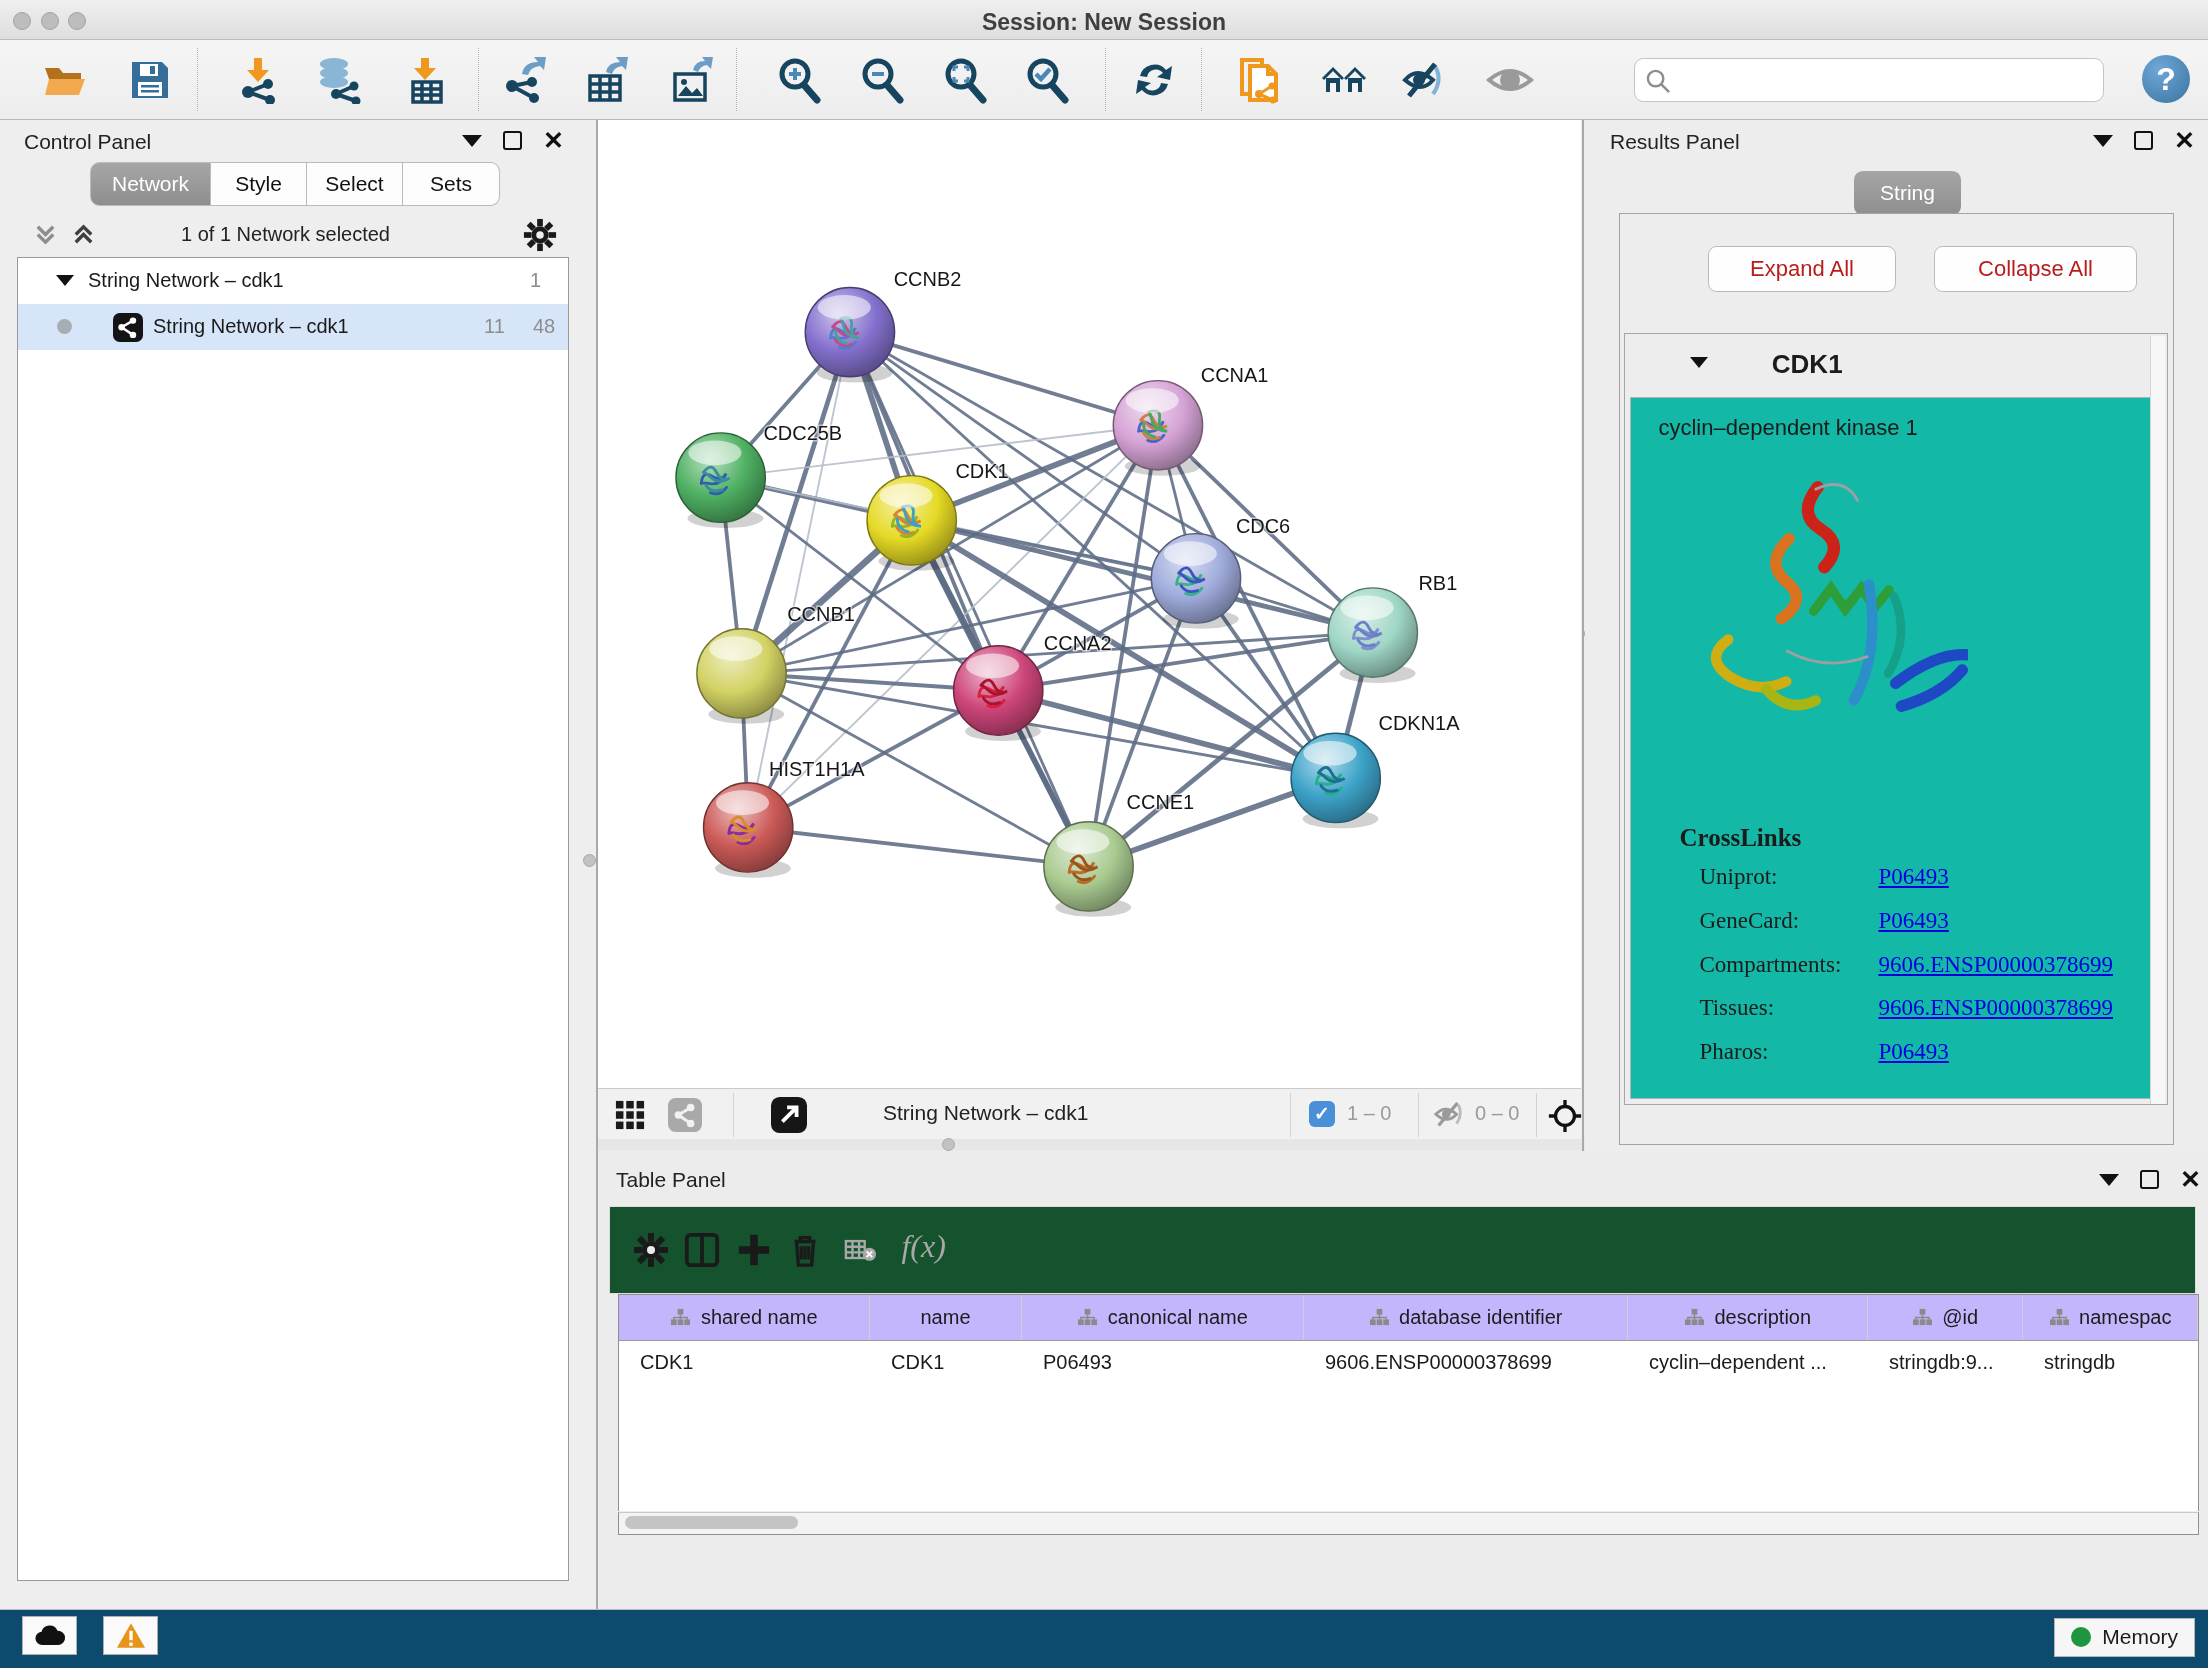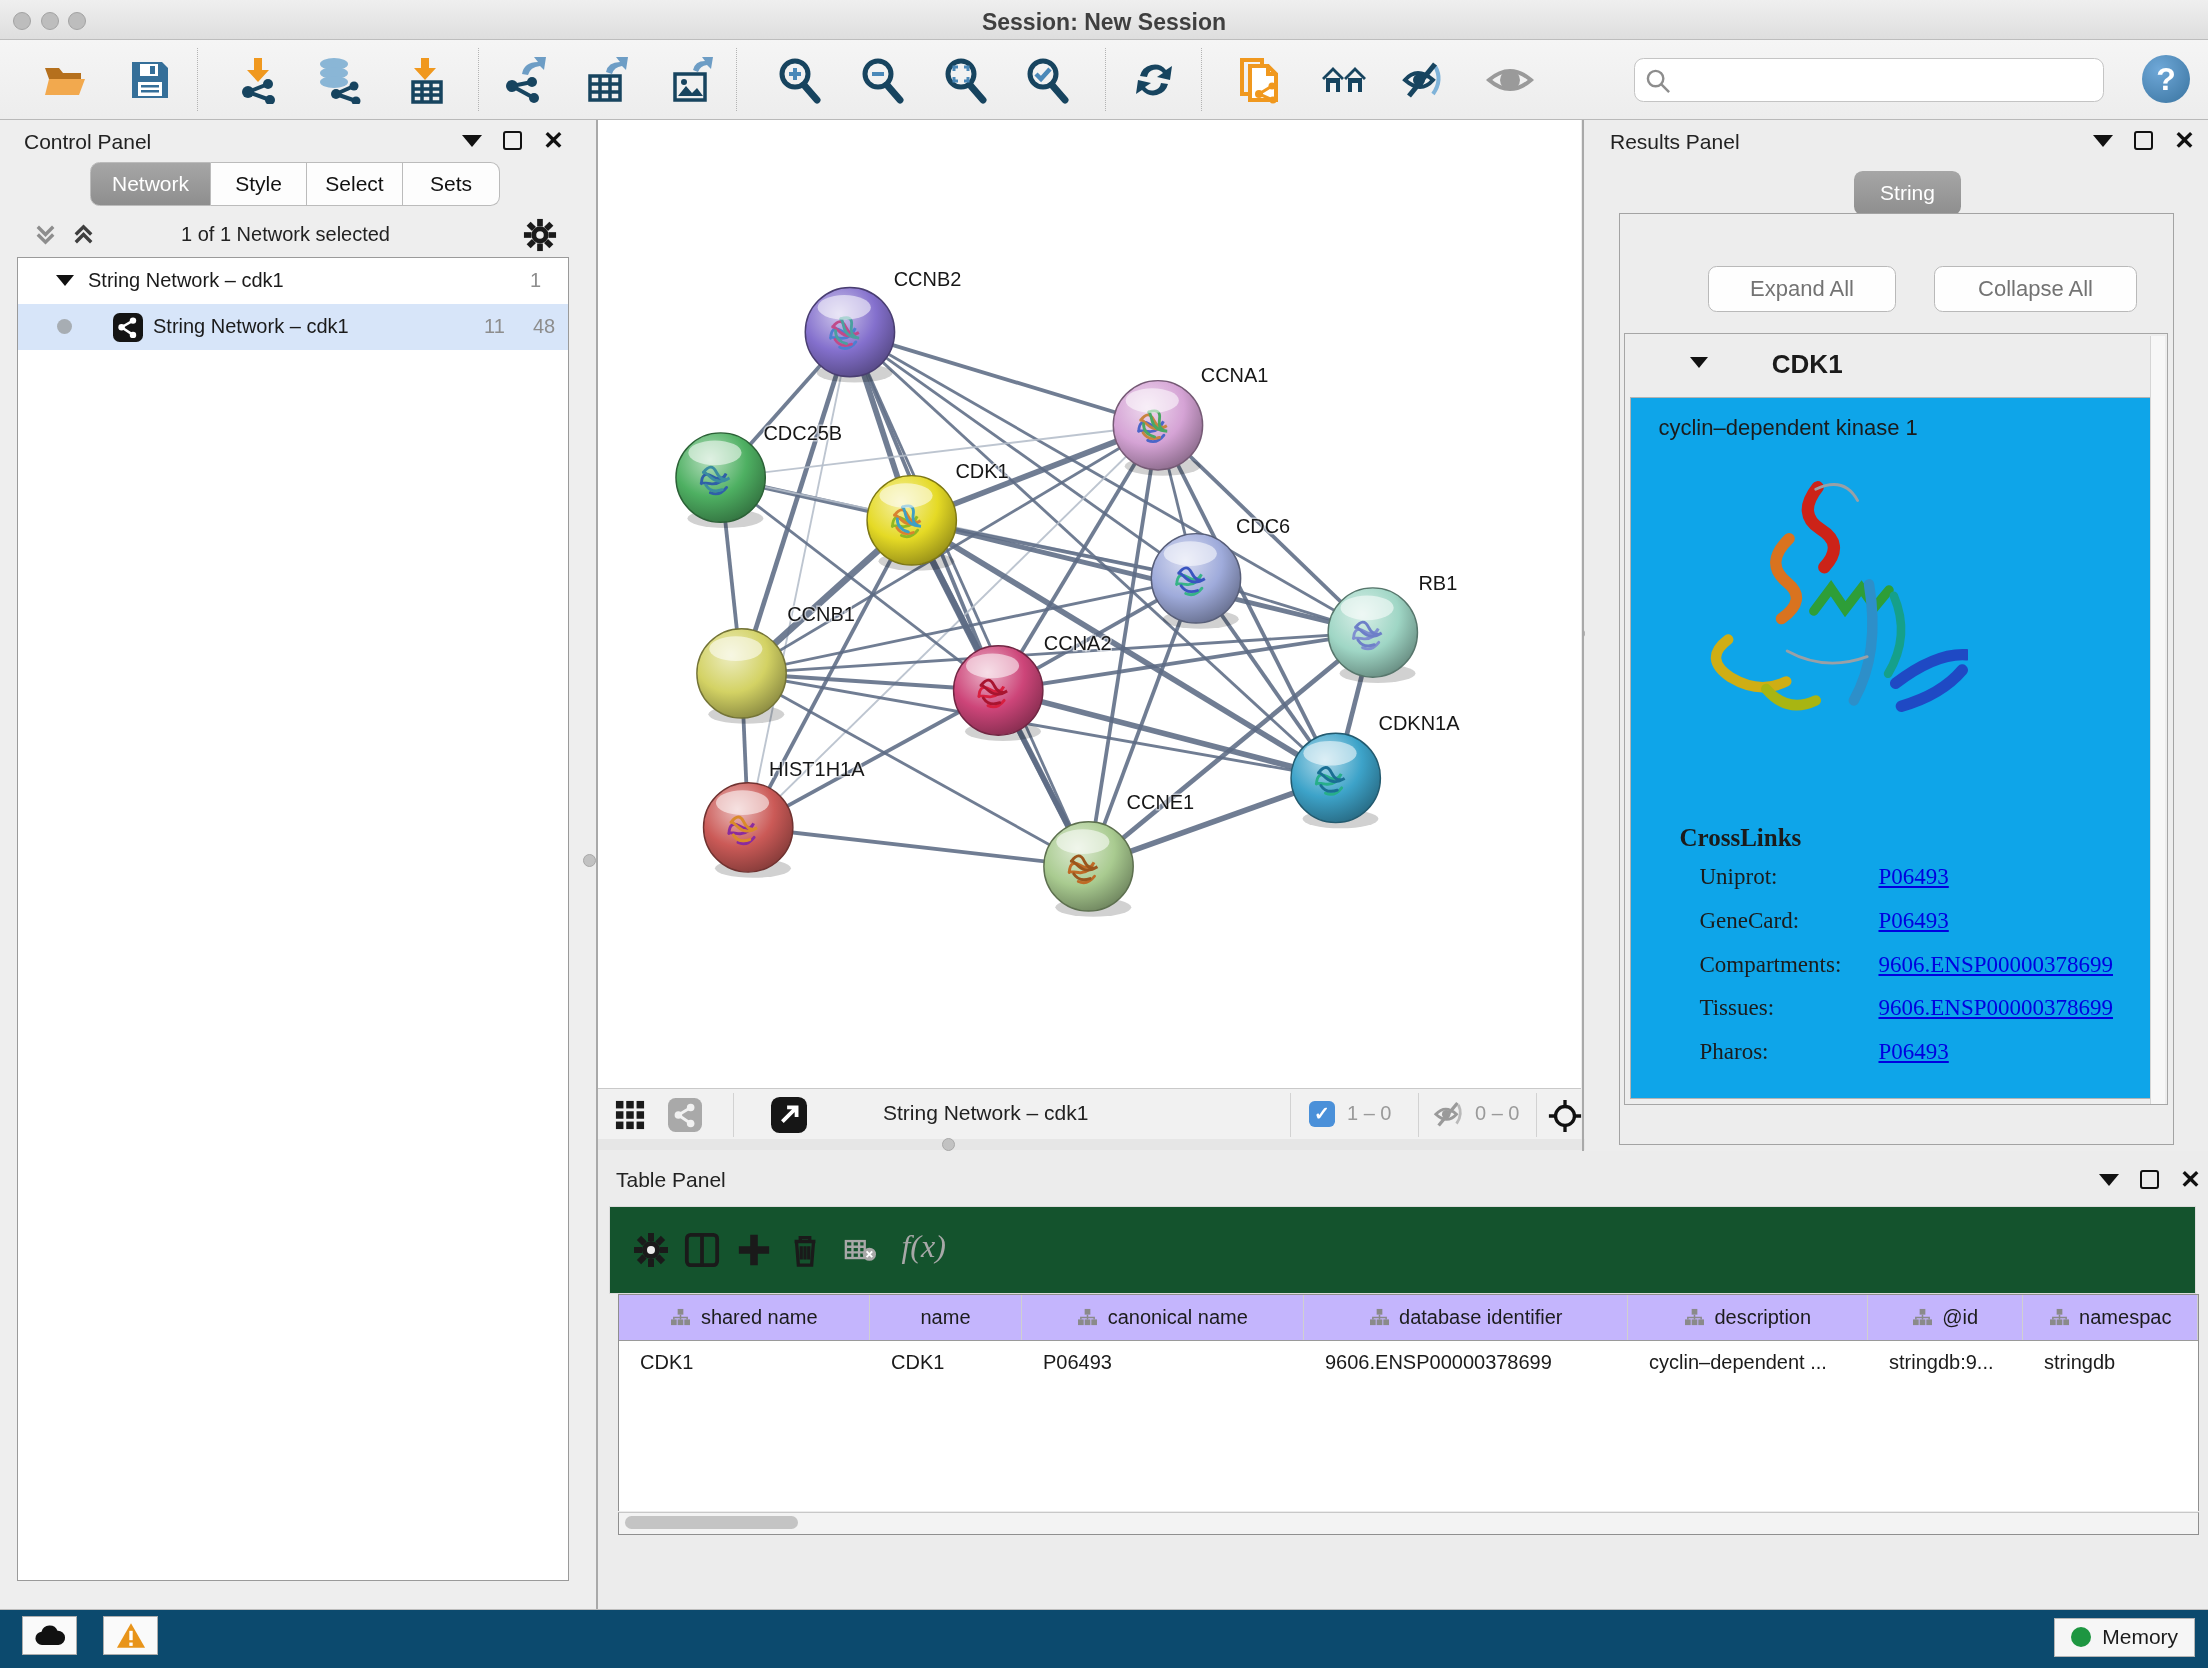--- a/index.html
+++ b/index.html
@@ -70,28 +70,28 @@
   .split-dot { position:absolute; width:13.3px; height:13.3px; border-radius:50%; background:#c2c2c2; border:1px solid #a8a8a8; }
 
   
   #results-panel { position:absolute; left:1585px; top:120px; width:624px; height:1031px; background:#ededed; }
   #rp-border { position:absolute; left:1582px; top:120px; width:1.9px; height:1031px; background:#a9a9a9; }
   #rp-tab { position:absolute; left:269px; top:51px; width:107px; height:44px;
     background:linear-gradient(#a6a6a6,#8e8e8e); color:#fff; border-radius:8.6px; font-size:21px;
     display:flex; align-items:center; justify-content:center; }
   #rp-outer { position:absolute; left:34px; top:93px; width:555px; height:932px;
     border:1.9px solid #a3a3a3; background:#ededed; }
-  .rp-btn { position:absolute; top:52px; height:46px; background:#fefefe; border:1.9px solid #b9b9b9;
-    border-radius:8.6px; font-size:22px; display:flex; align-items:center; justify-content:center; color:#737373; }
+  .rp-btn { position:absolute; top:32px; height:46px; background:#fefefe; border:1.9px solid #b9b9b9;
+    border-radius:8.6px; font-size:22px; display:flex; align-items:center; justify-content:center; color:#b91c1c; }
   #rp-section { position:absolute; left:3.8px; top:119px; width:544px; height:772px;
     border:1.9px solid #a6a6a6; background:#ededed; }
   #rp-sec-head { position:absolute; left:0; top:0; width:100%; height:61px; }
   #rp-gene { position:absolute; left:147px; top:15px; font-size:26px; font-weight:bold; }
   #rp-content { position:absolute; left:5.7px; top:63px; width:529px; height:702px;
-    background:#0ea5e9; border:1.9px solid #b3b3b3; }
+    background:#14b8a6; border:1.9px solid #b3b3b3; }
   #rp-desc { position:absolute; left:27px; top:17px; font-size:22px; }
   #rp-protein { position:absolute; left:42px; top:53px; }
   #rp-xl-head { position:absolute; left:48px; top:426px; font-family:"Liberation Serif",serif; font-size:25px; font-weight:bold; }
   .xl-row { position:absolute; left:68px; width:447px; font-family:"Liberation Serif",serif; font-size:23px; }
   .xl-row .v { position:absolute; left:179px; color:#0000e0; text-decoration:underline; }
   #rp-scroll { position:absolute; right:1.9px; top:1.9px; width:15px; height:768px; background:#f7f7f7; border-left:1px solid #d5d5d5; }
 
   
   #table-panel { position:absolute; left:598px; top:1151px; width:1610px; height:458px; background:#ececec; }
   #tp-toolbar { position:absolute; left:11.4px; top:55px; width:1587px; height:88px;

